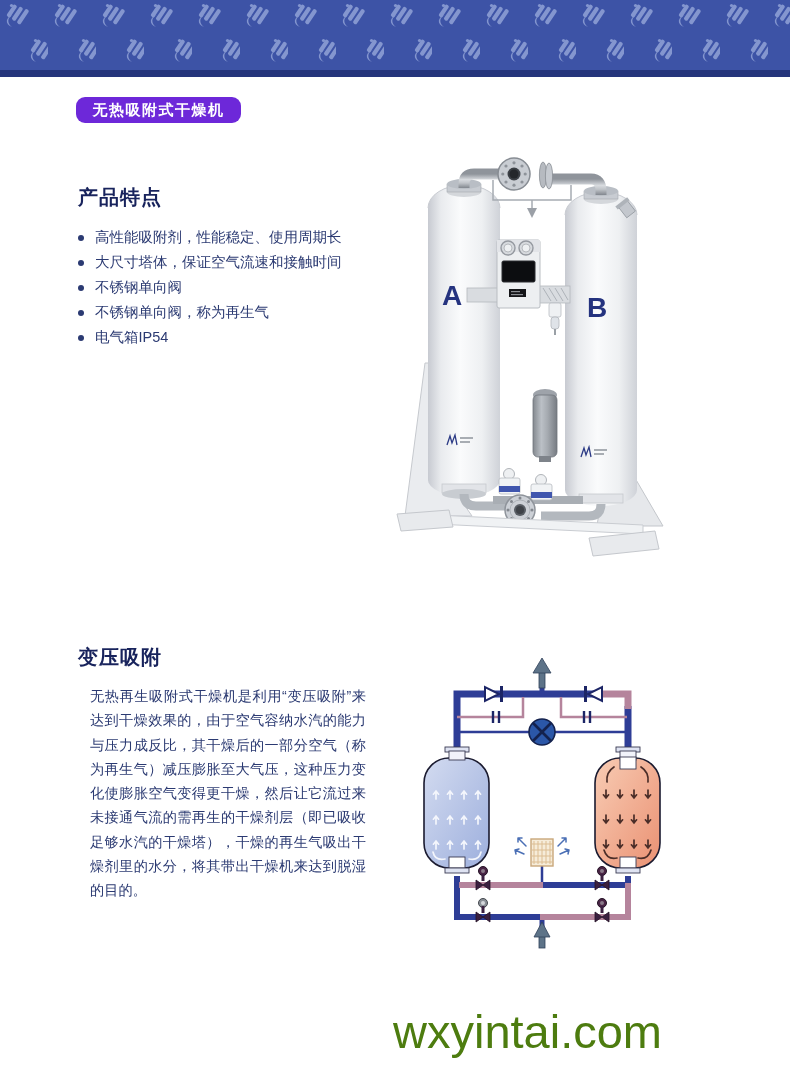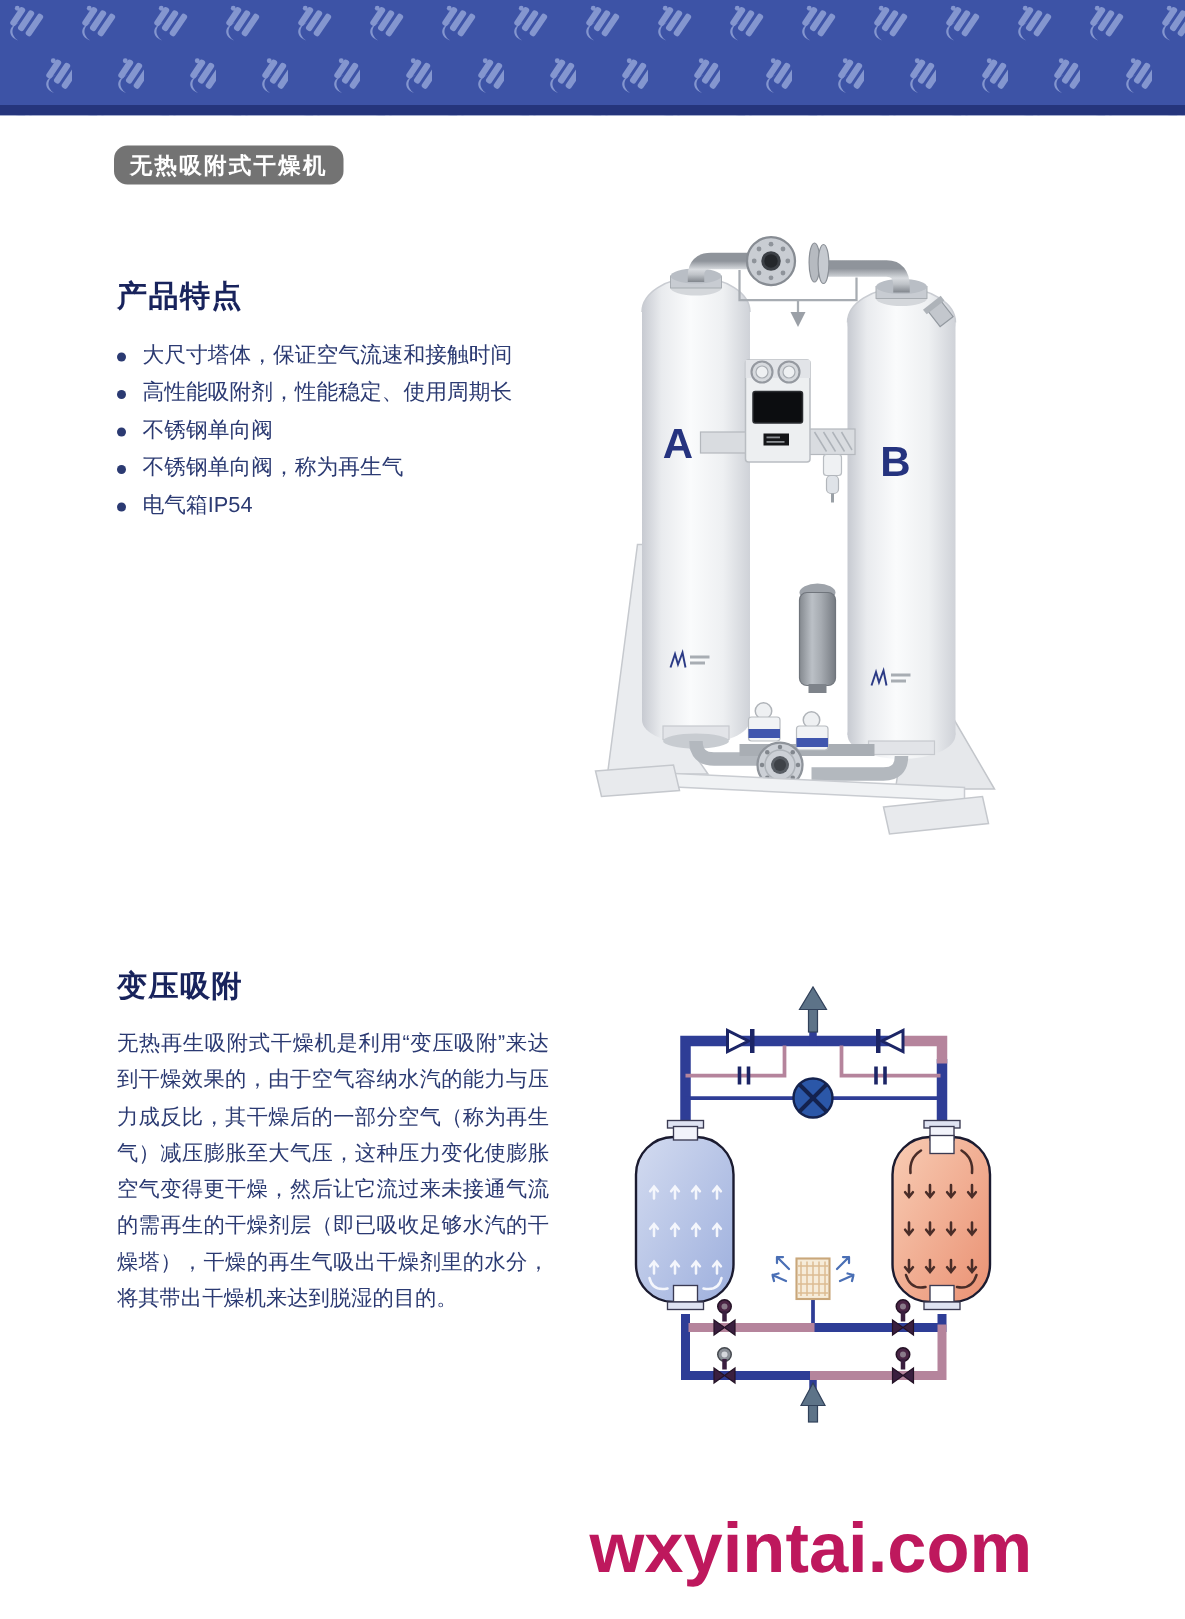--- a/index.html
+++ b/index.html
@@ -5,46 +5,46 @@
   html,body{margin:0;padding:0;}
   body{
     width:790px;height:1079px;position:relative;overflow:hidden;
     background:#ffffff;
     font-family:"Liberation Sans","DejaVu Sans",sans-serif;
   }
   .abs{position:absolute;}
   
   .band{left:0;top:0;}
   .title-badge{
-    left:76px;top:97px;width:153px;height:26px;
-    background:#737373;border-radius:9px;
+    left:76px;top:97px;width:165px;height:26px;
+    background:#6d28d9;border-radius:9px;
     display:flex;align-items:center;justify-content:center;
     color:#ffffff;font-size:15px;font-weight:bold;letter-spacing:1.5px;
   }
   
   .sec-heading{
     color:#18235c;font-size:20px;font-weight:bold;letter-spacing:1px;
   }
   .features{left:78px;top:184px;width:320px;}
   .features ul{list-style:none;margin:14px 0 0 0;padding:0;}
   .features li{
     position:relative;padding-left:17px;color:#2b3a72;
     font-size:14.5px;line-height:25px;white-space:nowrap;
   }
   .features li .dot{
     position:absolute;left:0;top:10px;width:6px;height:6px;border-radius:50%;
     background:#2b3a72;
   }
   .principle{left:78px;top:644px;width:288px;}
   .principle p{
-    margin:13px 0 0 0;color:#2b3a72;font-size:14.2px;line-height:24.3px;
+    margin:13px 0 0 12px;color:#2b3a72;font-size:14.2px;line-height:24.3px;
     text-align:justify;
   }
   .watermark{
-    left:393px;top:1004px;color:#be185d;font-size:47px;font-weight:700;
+    left:393px;top:1004px;color:#4d7c0f;font-size:47px;font-weight:400;
     letter-spacing:0px;white-space:nowrap;
   }
   svg text{font-family:"Liberation Sans","DejaVu Sans",sans-serif;}
 </style>
 </head>
 <body>
 
 <svg class="abs band" width="790" height="77">
   <defs>
     <g id="logo-motif" fill="#8496cf">
@@ -66,22 +66,22 @@
   <rect y="70" width="790" height="7" fill="#25357c"></rect>
 </svg>
 
 <div class="abs title-badge">
   <span>无热吸附式干燥机</span>
 </div>
 
 <div class="abs features">
   <div class="sec-heading">产品特点</div>
   <ul>
+    <li><span class="dot"></span><span>高性能吸附剂，性能稳定、使用周期长</span></li>
     <li><span class="dot"></span><span>大尺寸塔体，保证空气流速和接触时间</span></li>
-    <li><span class="dot"></span><span>高性能吸附剂，性能稳定、使用周期长</span></li>
     <li><span class="dot"></span><span>不锈钢单向阀</span></li>
     <li><span class="dot"></span><span>不锈钢单向阀，称为再生气</span></li>
     <li><span class="dot"></span><span>电气箱IP54</span></li>
   </ul>
 </div>
 
 <svg class="abs" style="left:393px;top:148px;" width="324" height="412" viewBox="0 0 324 412">
   <defs>
     <linearGradient id="towerGrad" x1="0" y1="0" x2="1" y2="0">
       <stop offset="0" stop-color="#c7cad1"></stop>

